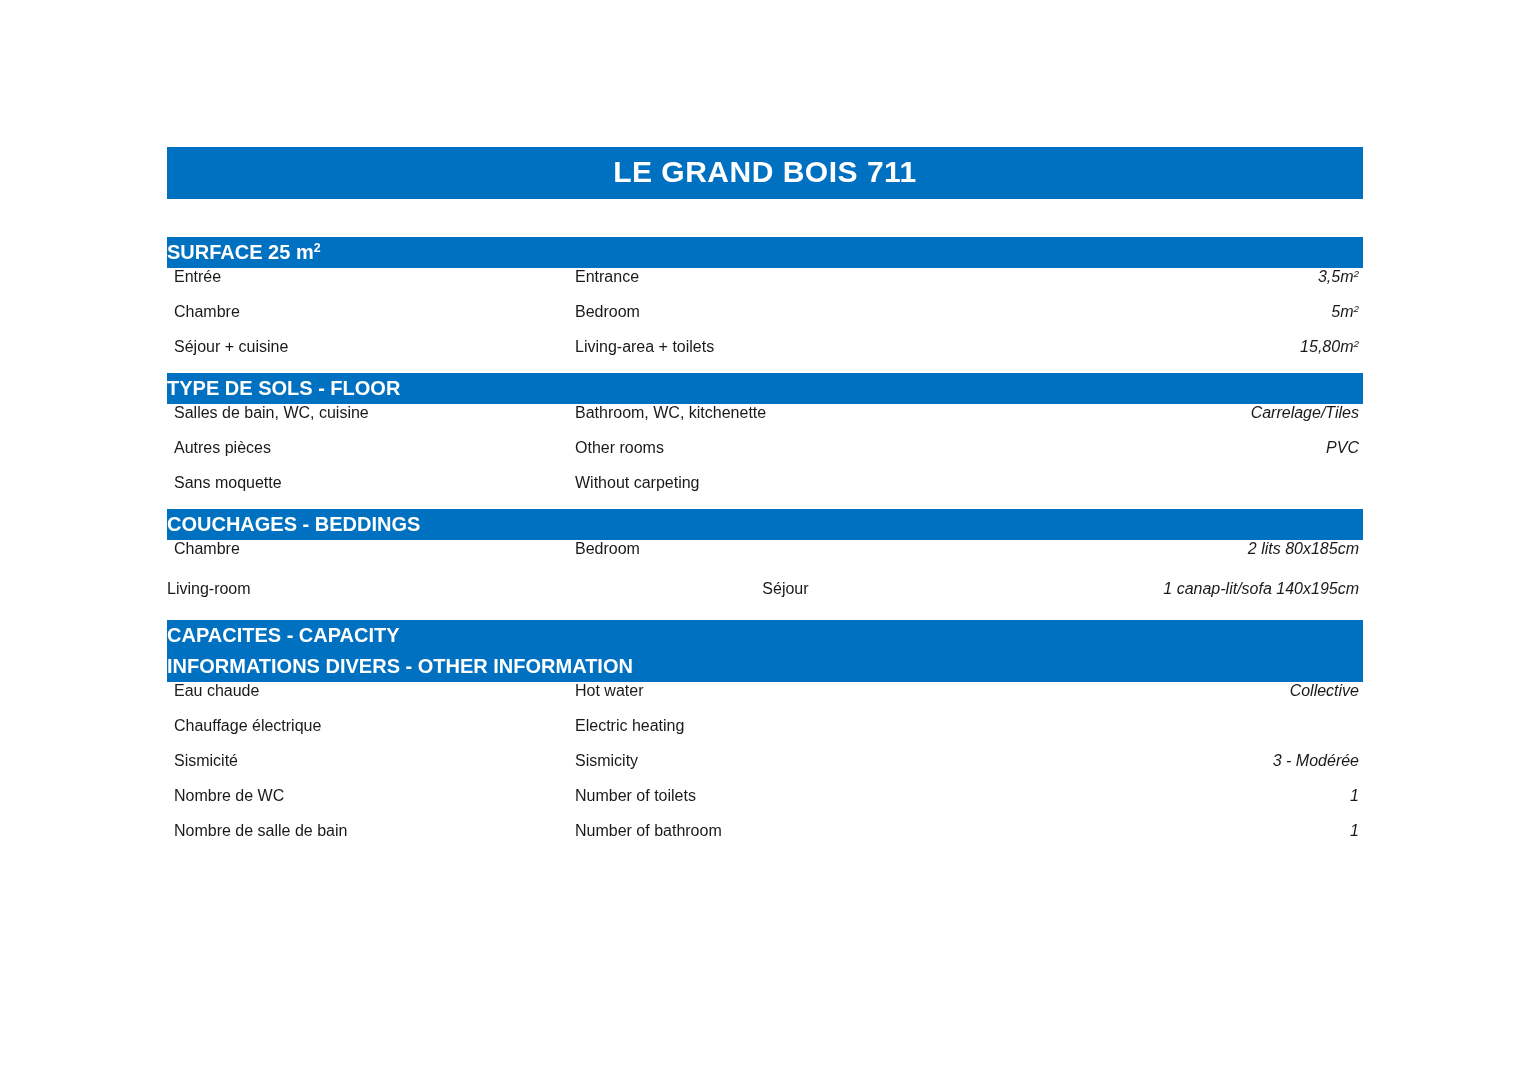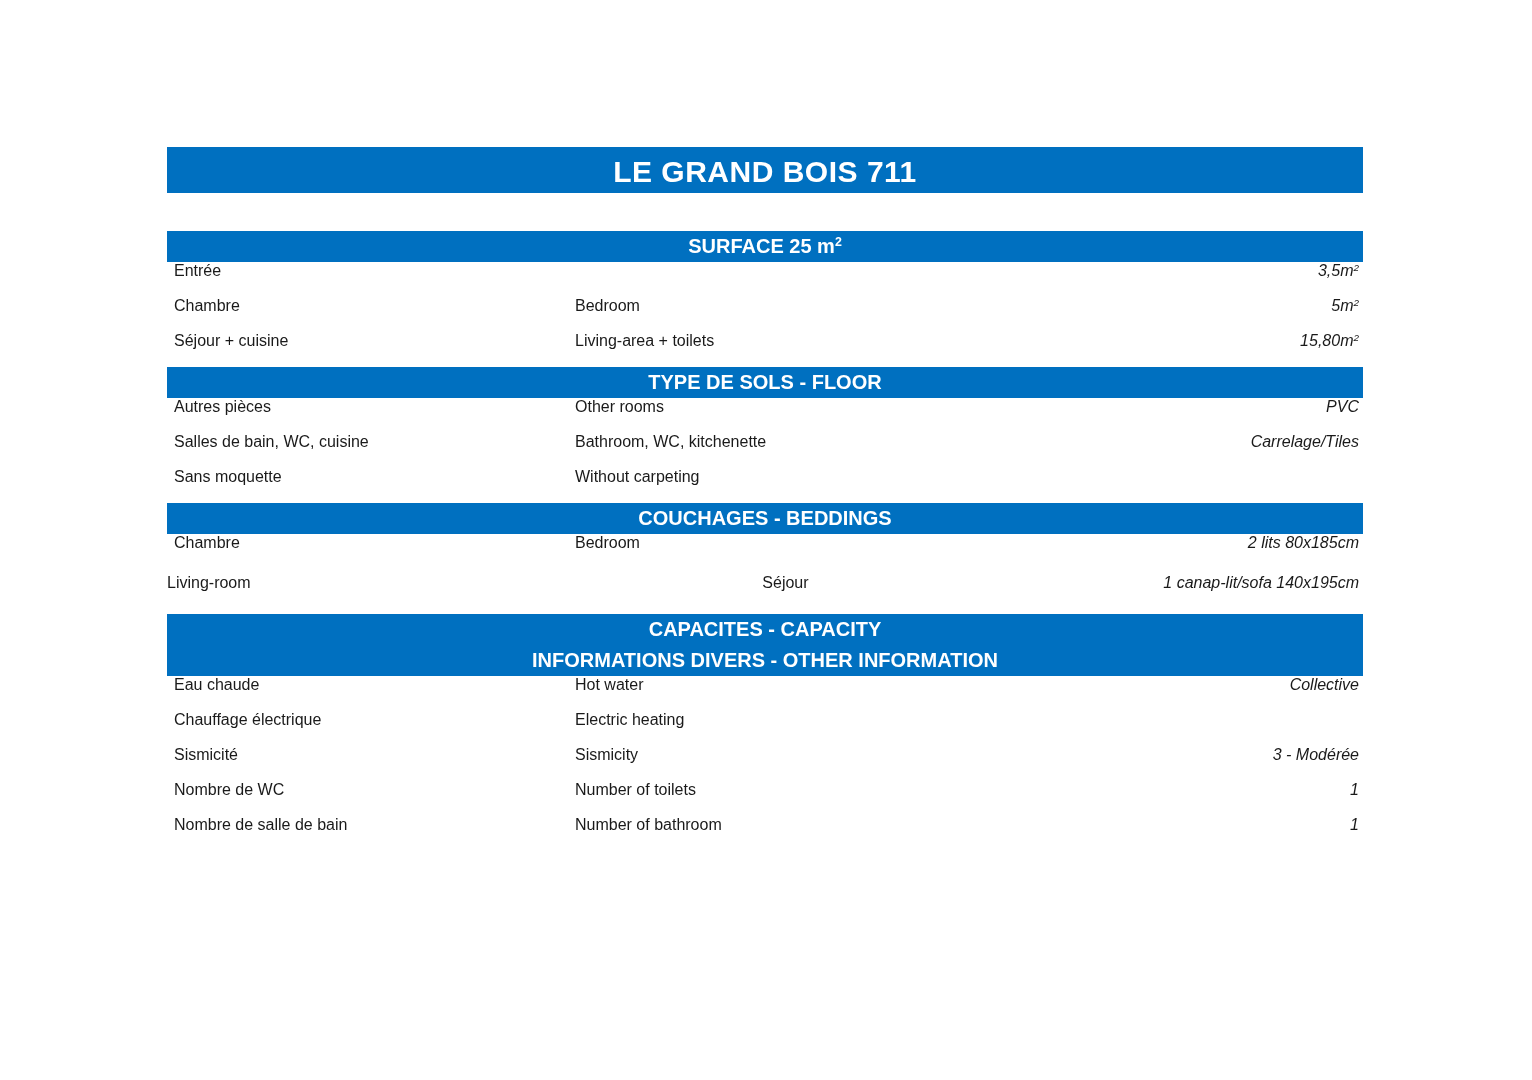--- a/index.html
+++ b/index.html
@@ -16,34 +16,34 @@
     overflow: hidden;
   }
   .doc {
     position: absolute;
     left: 167px;
     top: 147px;
     width: 1196px;
   }
   .title-bar {
     background: var(--accent, #0070C0);
-    height: 46px;
+    height: 52px;
     line-height: 50px;
     text-align: center;
     color: #ffffff;
     font-size: 30px;
     font-weight: bold;
     letter-spacing: 0.5px;
     margin-bottom: 38px;
   }
   .section-header {
     background: var(--accent, #0070C0);
     height: 31px;
     line-height: 31px;
-    text-align: center;
+    text-align: left;
     color: #ffffff;
     font-size: 20px;
     font-weight: bold;
   }
   .row {
     display: flex;
     align-items: flex-start;
     height: 35px;
     font-size: 16px;
   }
@@ -82,44 +82,45 @@
 <div class="page">
   <div class="doc">
     <div class="title-bar">
       <span>LE GRAND BOIS 711</span>
     </div>
     <div id="sections">
         <div class="section section-0">
           <div class="section-header">SURFACE 25 m<sup>2</sup></div>
           <div class="row">
             <div class="cell fr">Entrée</div>
+            <div class="cell en">Entrance</div>
             <div class="cell val">3,5m<sup>2</sup></div>
           </div>
           <div class="row">
             <div class="cell fr">Chambre</div>
             <div class="cell en">Bedroom</div>
             <div class="cell val">5m<sup>2</sup></div>
           </div>
           <div class="row">
             <div class="cell fr">Séjour + cuisine</div>
             <div class="cell en">Living-area + toilets</div>
             <div class="cell val">15,80m<sup>2</sup></div>
           </div>
         </div>
         <div class="section section-1">
           <div class="section-header">TYPE DE SOLS - FLOOR</div>
           <div class="row">
+            <div class="cell fr">Salles de bain, WC, cuisine</div>
+            <div class="cell en">Bathroom, WC, kitchenette</div>
+            <div class="cell val">Carrelage/Tiles</div>
+          </div>
+          <div class="row">
             <div class="cell fr">Autres pièces</div>
             <div class="cell en">Other rooms</div>
             <div class="cell val">PVC</div>
-          </div>
-          <div class="row">
-            <div class="cell fr">Salles de bain, WC, cuisine</div>
-            <div class="cell en">Bathroom, WC, kitchenette</div>
-            <div class="cell val">Carrelage/Tiles</div>
           </div>
           <div class="row">
             <div class="cell fr">Sans moquette</div>
             <div class="cell en">Without carpeting</div>
             <div class="cell val"></div>
           </div>
         </div>
         <div class="section section-2">
           <div class="section-header">COUCHAGES - BEDDINGS</div>
           <div class="row">

